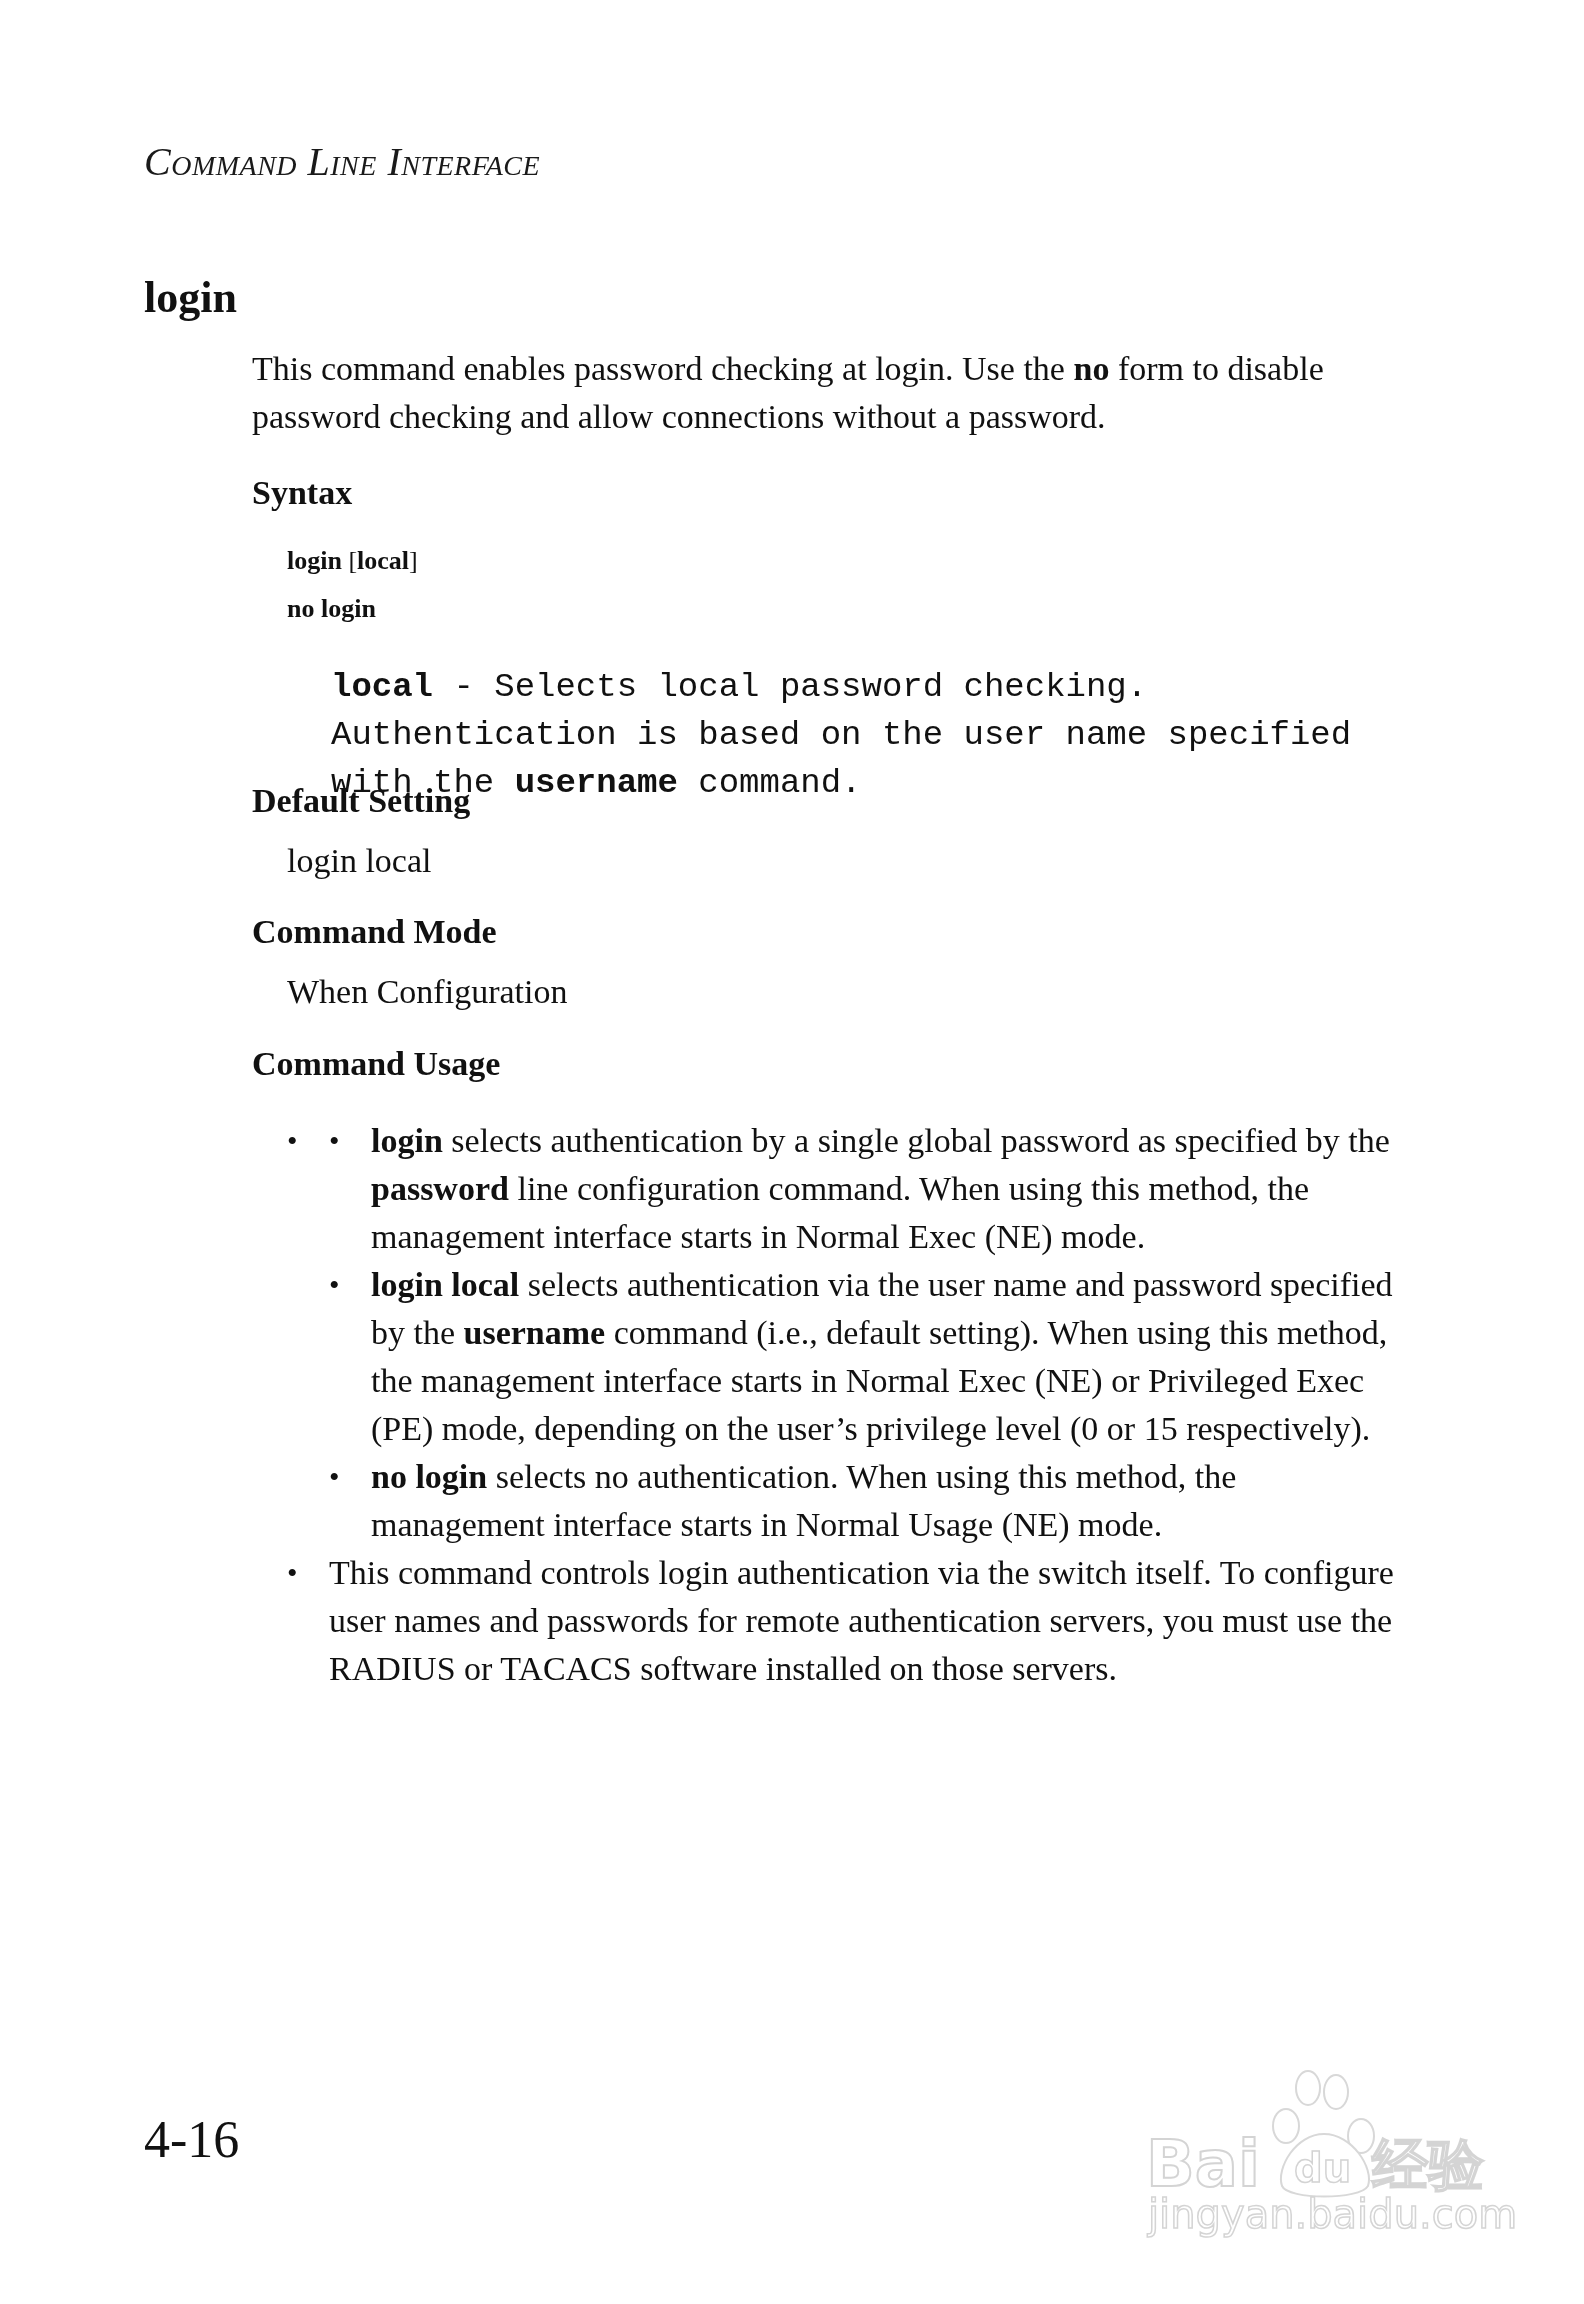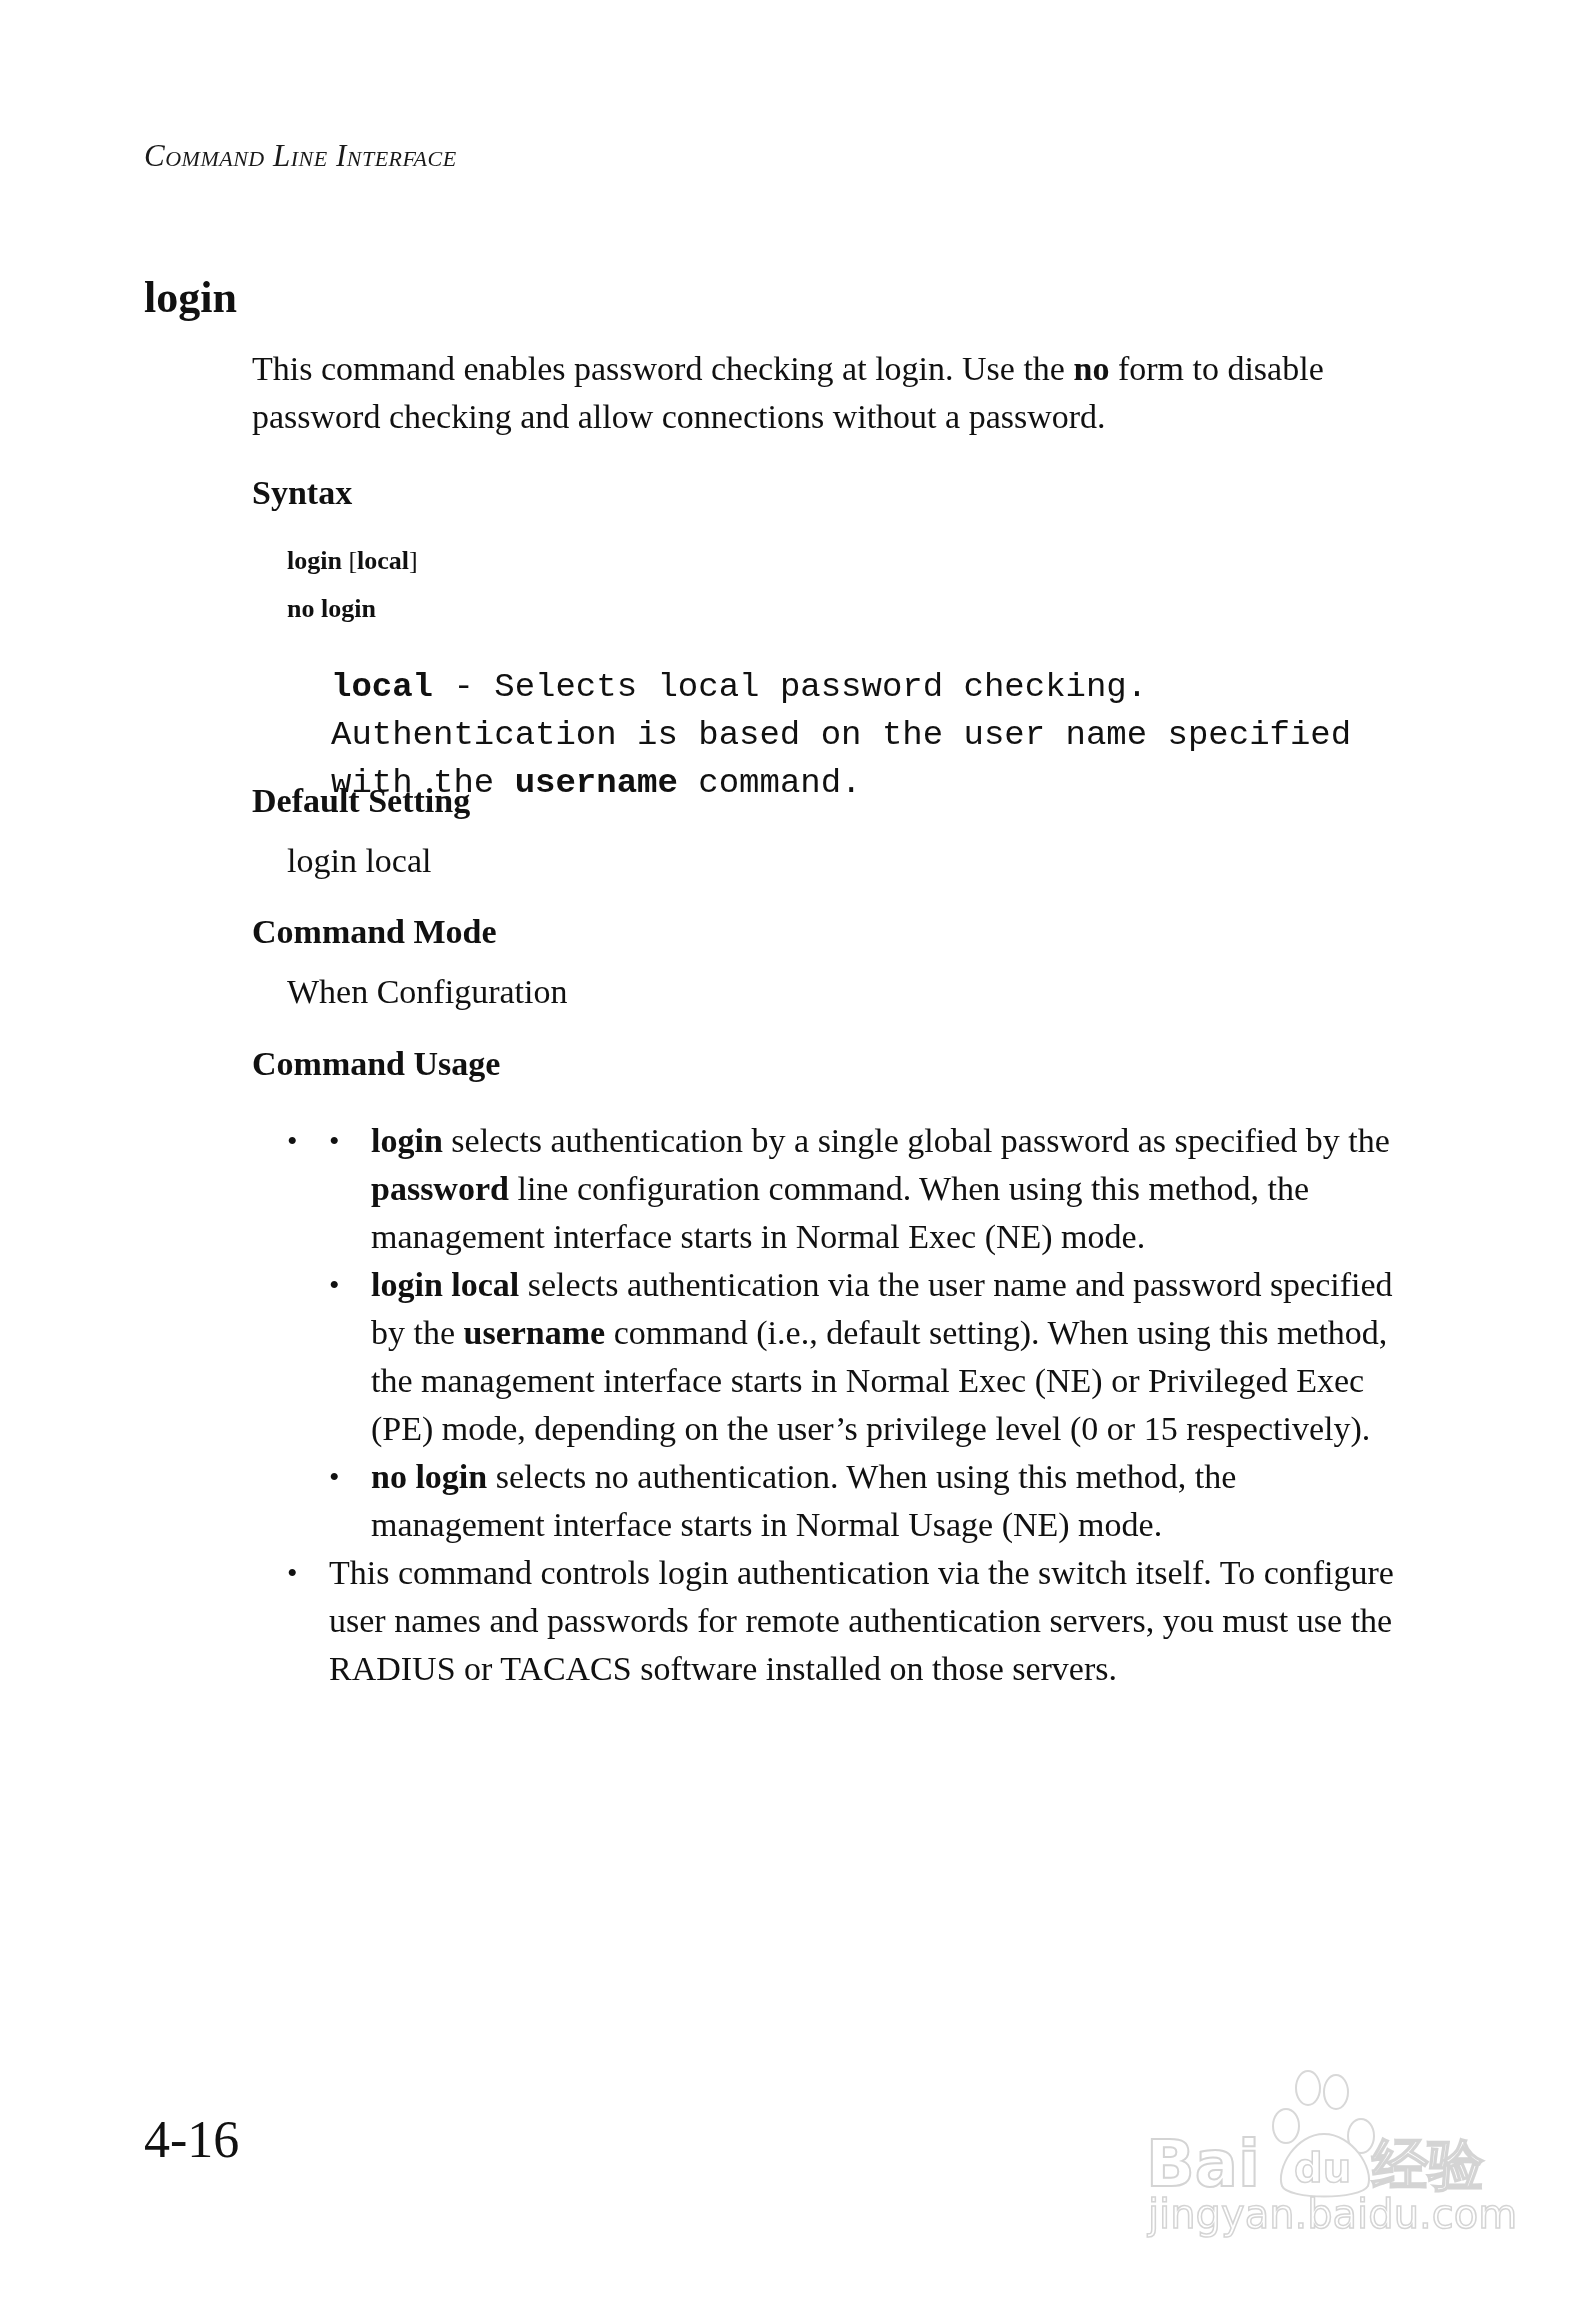--- a/index.html
+++ b/index.html
@@ -12,21 +12,21 @@
       height: 2304px;
       position: relative;
       overflow: hidden;
       font-family: "Liberation Serif", "DejaVu Serif", serif;
       color: #111111;
     }
     .running-header {
       position: absolute;
       left: 144px;
       top: 138px;
-      font-size: 31px;
+      font-size: 40px;
       font-style: italic;
       letter-spacing: 0.5px;
       font-variant: small-caps;
       font-weight: normal;
       color: #1a1a1a;
     }
     .cmd-title {
       position: absolute;
       left: 144px;
       top: 274px;

